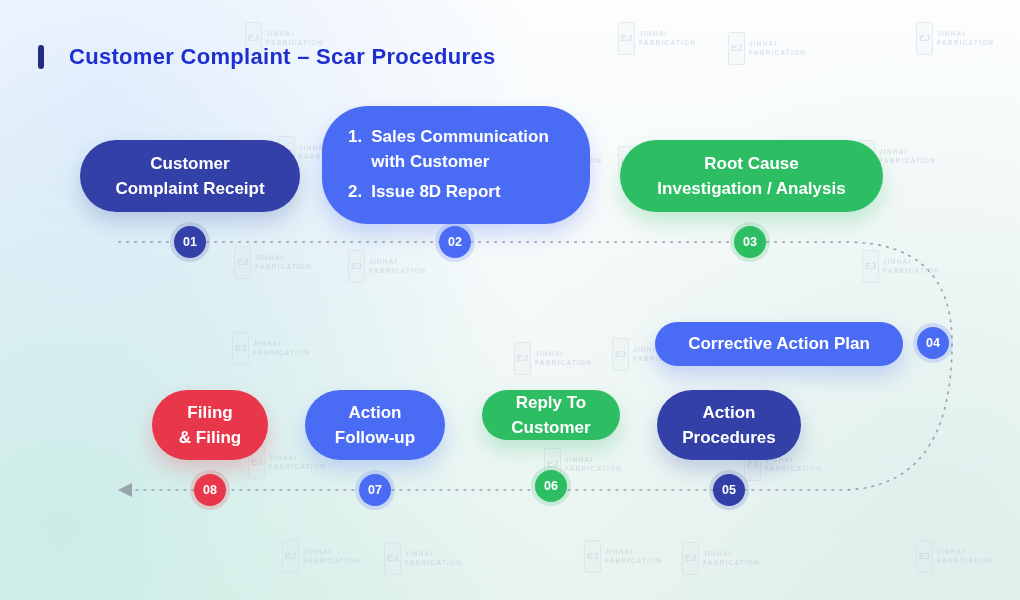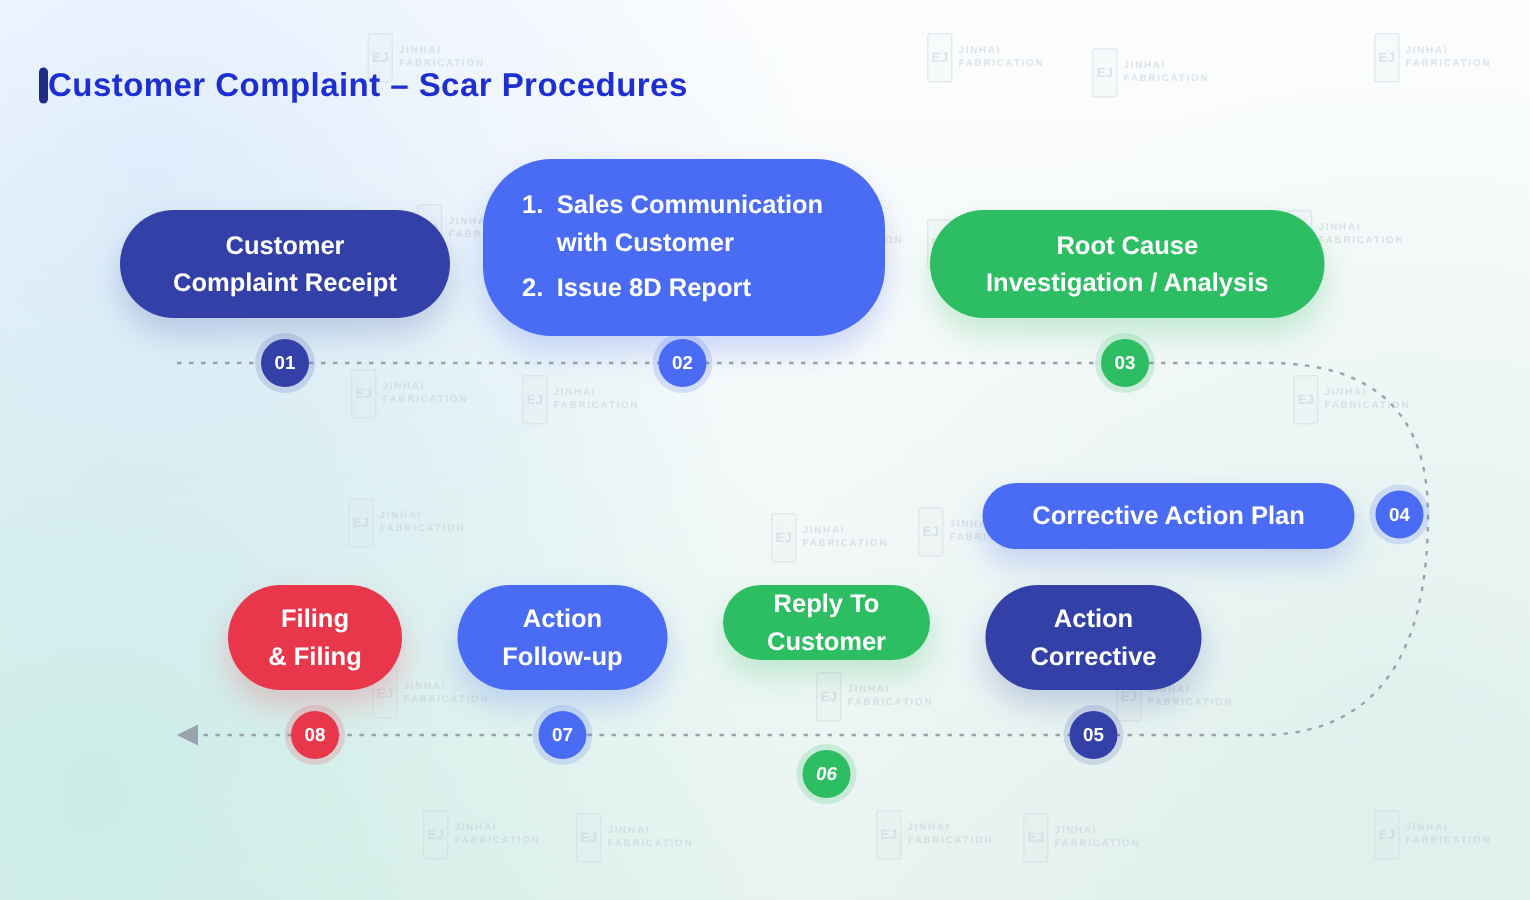--- a/index.html
+++ b/index.html
@@ -13,22 +13,22 @@
     overflow: hidden;
     background:
       radial-gradient(circle at 10% 18%, rgba(185,212,255,0.35), transparent 42%),
       radial-gradient(circle at 6% 88%, rgba(170,228,216,0.5), transparent 46%),
       radial-gradient(circle at 92% 82%, rgba(195,228,222,0.35), transparent 42%),
       linear-gradient(180deg, #fcfdfe 0%, #f2f8f7 70%, #eaf4f1 100%);
   }
 
   
   .title-wrap {
-    position: absolute; left: 26px; top: 44px;
-    display: flex; align-items: center; gap: 0; z-index: 3;
+    position: absolute; left: 38px; top: 44px;
+    display: flex; align-items: center; gap: 25px; z-index: 3;
   }
   .title-bar {
     width: 6px; height: 24px; border-radius: 3px;
     background: var(--c-accent_bar, #202c86);
   }
   .title {
     font-size: 22px; font-weight: 700;
     color: var(--c-title, #1d2fd0);
     letter-spacing: 0.3px;
   }
@@ -279,21 +279,21 @@
     <span>Root Cause</span>
     <span>Investigation / Analysis</span>
   </div>
 
   <div class="pill blue" style="left:655px; top:322px; width:248px; height:44px; border-radius:22px;">
     <span>Corrective Action Plan</span>
   </div>
 
   <div class="pill dark" style="left:657px; top:390px; width:144px; height:70px;">
     <span>Action</span>
-    <span>Corrective</span>
+    <span>Procedures</span>
   </div>
 
   <div class="pill green" style="left:482px; top:390px; width:138px; height:50px;">
     <span>Reply To</span>
     <span>Customer</span>
   </div>
 
   <div class="pill blue" style="left:305px; top:390px; width:140px; height:70px;">
     <span>Action</span>
     <span>Follow-up</span>
@@ -312,21 +312,21 @@
     </div>
   <div class="badge green" style="left:734px; top:226px;">
       <span>03</span>
     </div>
   <div class="badge blue" style="left:917px; top:327px;">
       <span>04</span>
     </div>
   <div class="badge dark" style="left:713px; top:474px;">
       <span>05</span>
     </div>
-  <div class="badge green" style="left:535px; top:500px;font-style:italic;">
+  <div class="badge green" style="left:535px; top:470px;">
       <span>06</span>
     </div>
   <div class="badge blue" style="left:359px; top:474px;">
       <span>07</span>
     </div>
   <div class="badge red" style="left:194px; top:474px;">
       <span>08</span>
     </div>
 
 </div>

